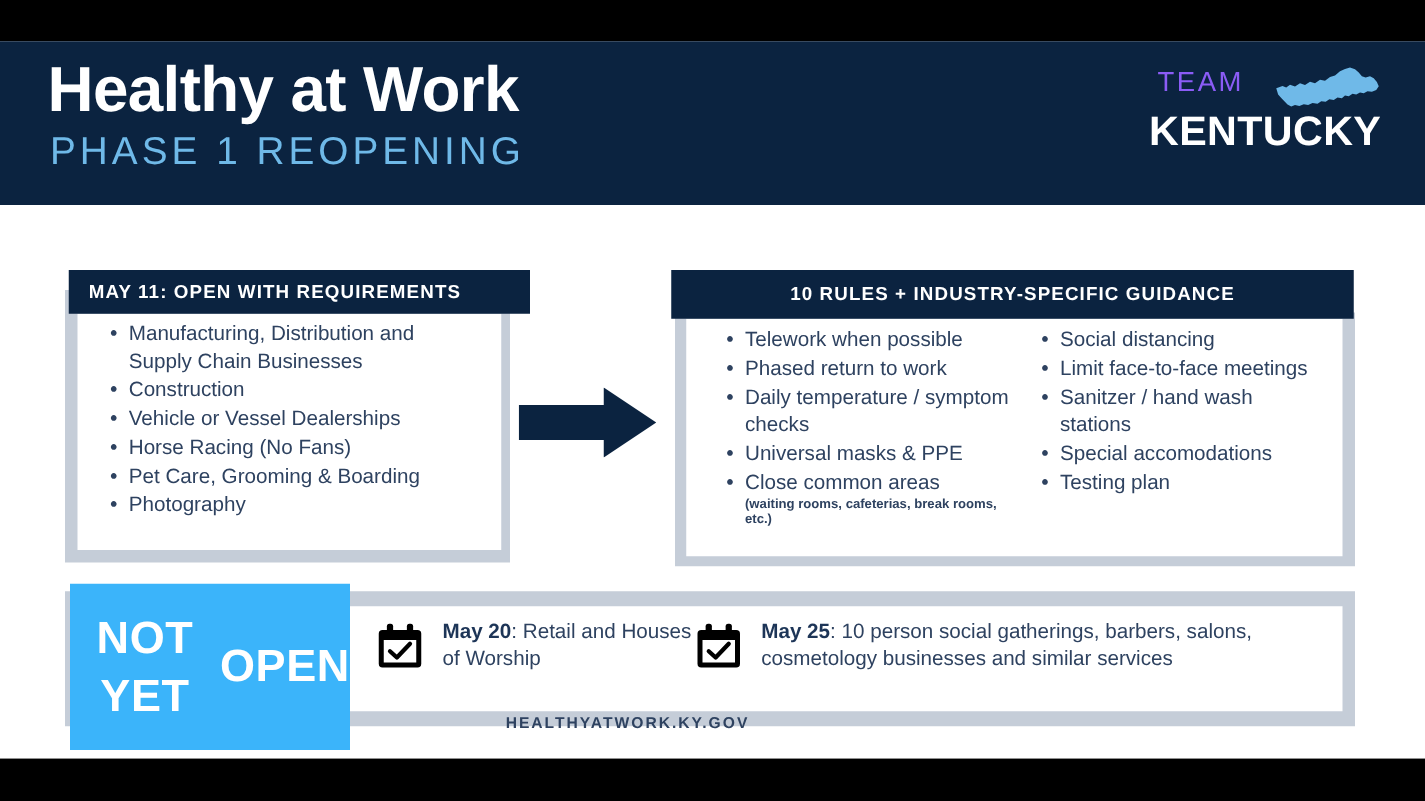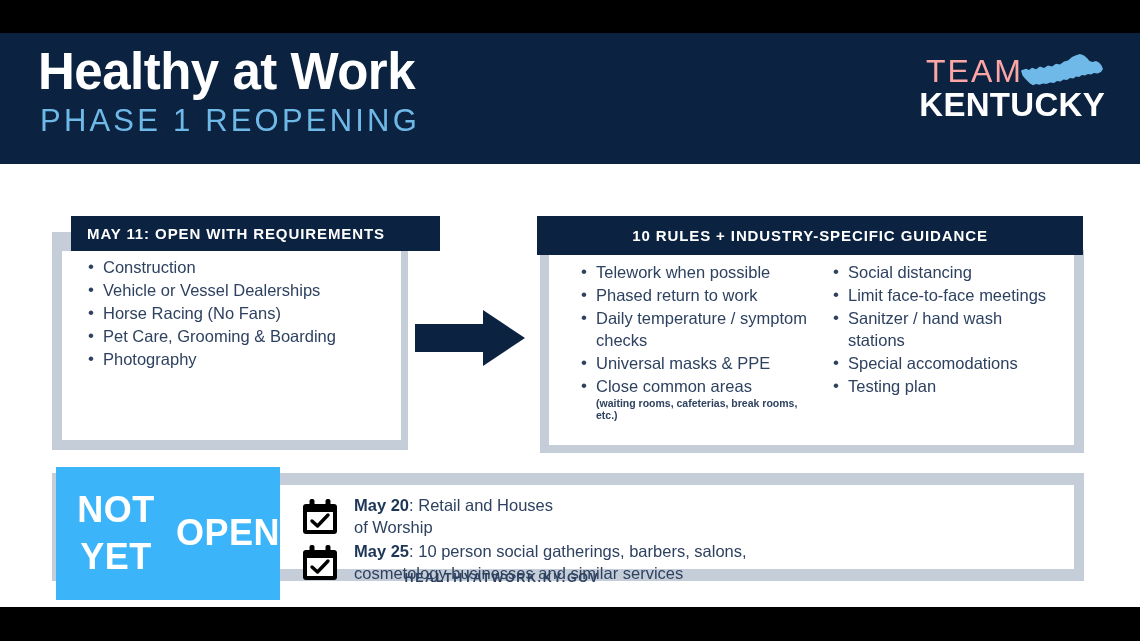--- a/index.html
+++ b/index.html
@@ -81,23 +81,23 @@
     text-align: right;
   }
   .logo-row-top {
     position: relative;
     height: 30px;
   }
   .logo-team {
     position: absolute;
     left: 21px;
     top: 0;
-    font-size: 32px;
+    font-size: 22px;
     font-weight: 300;
-    color: #fca5a5;
+    color: #8b5cf6;
     letter-spacing: 2px;
     line-height: 1;
   }
   .ky-shape {
     position: absolute;
     right: 0;
     top: -2px;
   }
   .logo-kentucky {
     font-size: 33px;
@@ -124,21 +124,21 @@
     align-items: center;
   }
   .panel-body {
     position: absolute;
     background: #ffffff;
   }
 
   
   #left-frame  { left: 52px;  top: 199px; width: 356px; height: 218px; }
   #left-head   { left: 55px;  top: 183px; width: 353px; height: 35px;
-                 font-size: 15px; padding-left: 16px; margin-left: 16px; }
+                 font-size: 15px; padding-left: 16px; }
   #left-body   { left: 62px;  top: 218px; width: 339px; height: 189px; }
 
   
   #right-frame { left: 540px; top: 217px; width: 544px; height: 203px; }
   #right-head  { left: 537px; top: 183px; width: 546px; height: 39px;
                  font-size: 15px; justify-content: center; }
   #right-body  { left: 549px; top: 222px; width: 525px; height: 190px; }
 
   
   ul.bullets {
@@ -228,21 +228,20 @@
     letter-spacing: 0.5px;
     text-align: center;
   }
   .date-items {
     position: absolute;
     left: 300px;
     top: 462px;
     width: 770px;
     display: flex;
     align-items: flex-start;
-    flex-direction: column;
   }
   .date-item {
     display: flex;
     align-items: flex-start;
     gap: 14px;
   }
   .date-item.first { width: 255px; }
   .date-item.second { width: 500px; }
   .cal-icon { flex: 0 0 auto; margin-top: 2px; }
   .date-text {
@@ -293,20 +292,21 @@
             </svg>
           </span>
         </div>
         <div class="logo-kentucky">KENTUCKY</div>
       </div>
     </div>
 
     <div class="panel-frame" id="left-frame"></div>
     <div class="panel-body" id="left-body">
       <ul class="bullets" id="left-list">
+        <li>Manufacturing, Distribution and Supply Chain Businesses</li>
         <li>Construction</li>
         <li>Vehicle or Vessel Dealerships</li>
         <li>Horse Racing (No Fans)</li>
         <li>Pet Care, Grooming &amp; Boarding</li>
         <li>Photography</li>
       </ul>
     </div>
     <div class="panel-head" id="left-head">MAY 11: OPEN WITH REQUIREMENTS</div>
 
     <div class="arrow">

